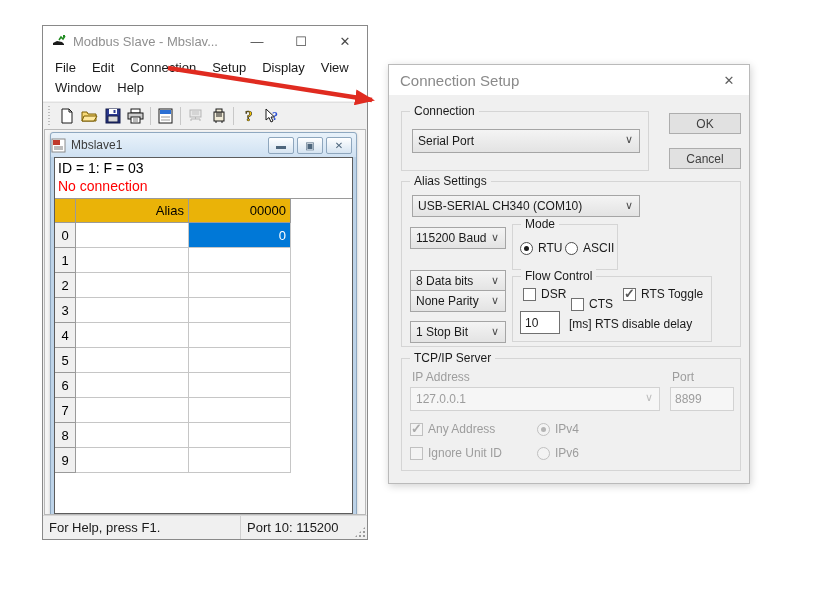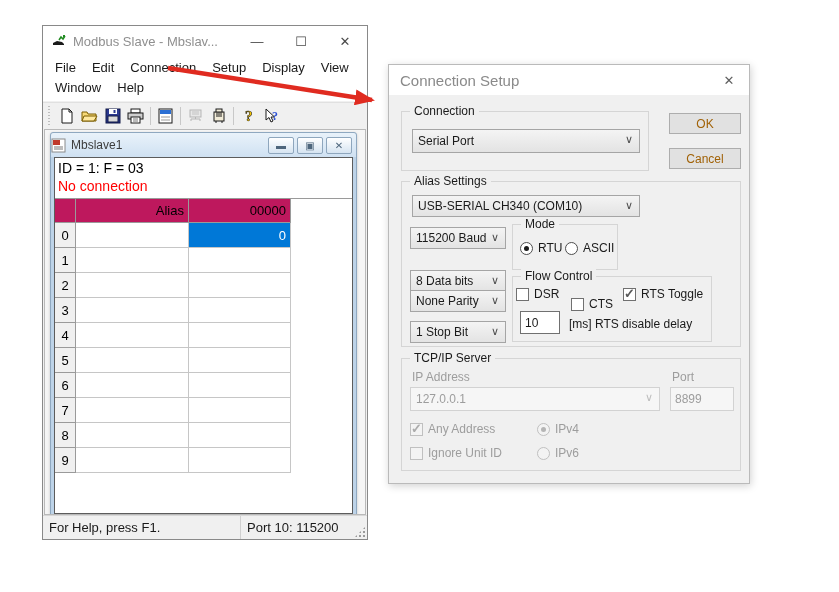--- a/index.html
+++ b/index.html
@@ -35,37 +35,37 @@
   .doc-content { position:absolute; left:3px; right:3px; top:24px; bottom:3px; background:#ffffff; border:1px solid #5c5c5c; overflow:hidden; }
   .info-line { font-size:14px; color:#000000; padding:1px 0 0 3px; line-height:18px; }
   .error-line { font-size:14px; color:#ff0000; padding:0 0 0 3px; line-height:18px; }
 
   .grid { margin-top:3px; border-top:1px solid #9a9a9a; }
   .trow { display:flex; }
   .cell { border-right:1px solid #c6c6c6; border-bottom:1px solid #c6c6c6; font-size:13px; display:flex; align-items:center; }
   .c0 { width:21px; justify-content:center; background:#f0f0f0; border-right:1px solid #9a9a9a; border-bottom:1px solid #9a9a9a; }
   .c1 { width:113px; justify-content:flex-end; padding-right:4px; }
   .c2 { width:102px; justify-content:flex-end; padding-right:4px; }
-  .hrow .cell { height:24px; background:#be185d; border-right:1px solid #9a9a9a; border-bottom:1px solid #9a9a9a;text-align:center; }
+  .hrow .cell { height:24px; background:#eab308; border-right:1px solid #9a9a9a; border-bottom:1px solid #9a9a9a;text-align:center; }
   .drow .cell { height:25px; background:#ffffff; }
   .drow .c0 { background:#f0f0f0; }
   .cell.selected { background:#0078d7 !important; color:#ffffff; }
 
   
   .dialog { position:absolute; left:368px; top:64px; width:362px; height:420px; background:#f0f0f0; border:1px solid #bababa; box-shadow:1px 2px 8px rgba(0,0,0,.18); }
   .dlg-titlebar { height:30px; background:#ffffff; display:flex; align-items:center; padding-left:11px; }
   .dlg-title { font-size:15px; color:#8a8a8a; flex:1 1 auto; }
   .dlg-close { width:40px; height:30px; display:flex; align-items:center; justify-content:center; color:#5f5f5f; font-size:13px; }
   .groupbox { position:absolute; border:1px solid #d5d5d5; }
   .grouplabel { position:absolute; top:-8px; left:8px; background:#f0f0f0; padding:0 4px; font-size:12px; color:#1a1a1a; line-height:14px; }
   .combo { position:absolute; height:22px; background:linear-gradient(#f4f4f4,#e3e3e3); border:1px solid #a5a5a5; display:flex; align-items:center; font-size:12px; color:#1a1a1a; padding-left:5px; }
   .combo .chev { position:absolute; right:4px; top:3px; width:12px; height:14px; color:#4d4d4d; font-size:11px; text-align:center; }
   .combo.disabled { background:#f6f6f6; border-color:#d2d2d2; color:#9d9d9d; }
   .combo.disabled .chev { color:#bdbdbd; }
-  .btn { position:absolute; width:72px; height:21px; background:#e1e1e1; border:1px solid #adadad; font-size:12px; color:#a16207; display:flex; align-items:center; justify-content:center; }
+  .btn { position:absolute; width:72px; height:21px; background:#e1e1e1; border:1px solid #adadad; font-size:12px; color:#404040; display:flex; align-items:center; justify-content:center; }
   .check { display:flex; align-items:center; position:absolute; font-size:12px; color:#1a1a1a; }
   .check .box { width:13px; height:13px; background:#ffffff; border:1px solid #707070; margin-right:5px; position:relative; flex:0 0 auto; }
   .check .box.checked::after { content:"✓"; position:absolute; left:0px; top:-3px; font-size:13px; color:#5a5a5a; font-weight:bold; }
   .check.disabled { color:#9d9d9d; }
   .check.disabled .box { border-color:#c0c0c0; background:#f3f3f3; }
   .check.disabled .box.checked::after { color:#ababab; }
   .radio { display:flex; align-items:center; position:absolute; font-size:12px; color:#1a1a1a; }
   .radio .dot { width:13px; height:13px; border-radius:50%; background:#ffffff; border:1px solid #4e4e4e; margin-right:5px; position:relative; flex:0 0 auto; }
   .radio .dot.on::after { content:""; position:absolute; left:3px; top:3px; width:5px; height:5px; border-radius:50%; background:#1a1a1a; }
   .radio.disabled { color:#9d9d9d; }
@@ -325,21 +325,21 @@
           <span>RTU</span>
         </div>
         <div class="radio" style="left:52px; top:16px;">
           <span class="dot"></span>
           <span>ASCII</span>
         </div>
       </div>
 
       <div class="groupbox" style="left:110px; top:94px; width:200px; height:66px;">
         <span class="grouplabel">Flow Control</span>
-        <div class="check" style="left:3px; top:10px;">
+        <div class="check" style="left:10px; top:10px;">
           <span class="box"></span>
           <span>DSR</span>
         </div>
         <div class="check" style="left:58px; top:20px;">
           <span class="box"></span>
           <span>CTS</span>
         </div>
         <div class="check" style="left:110px; top:10px;">
           <span class="box checked"></span>
           <span>RTS Toggle</span>

